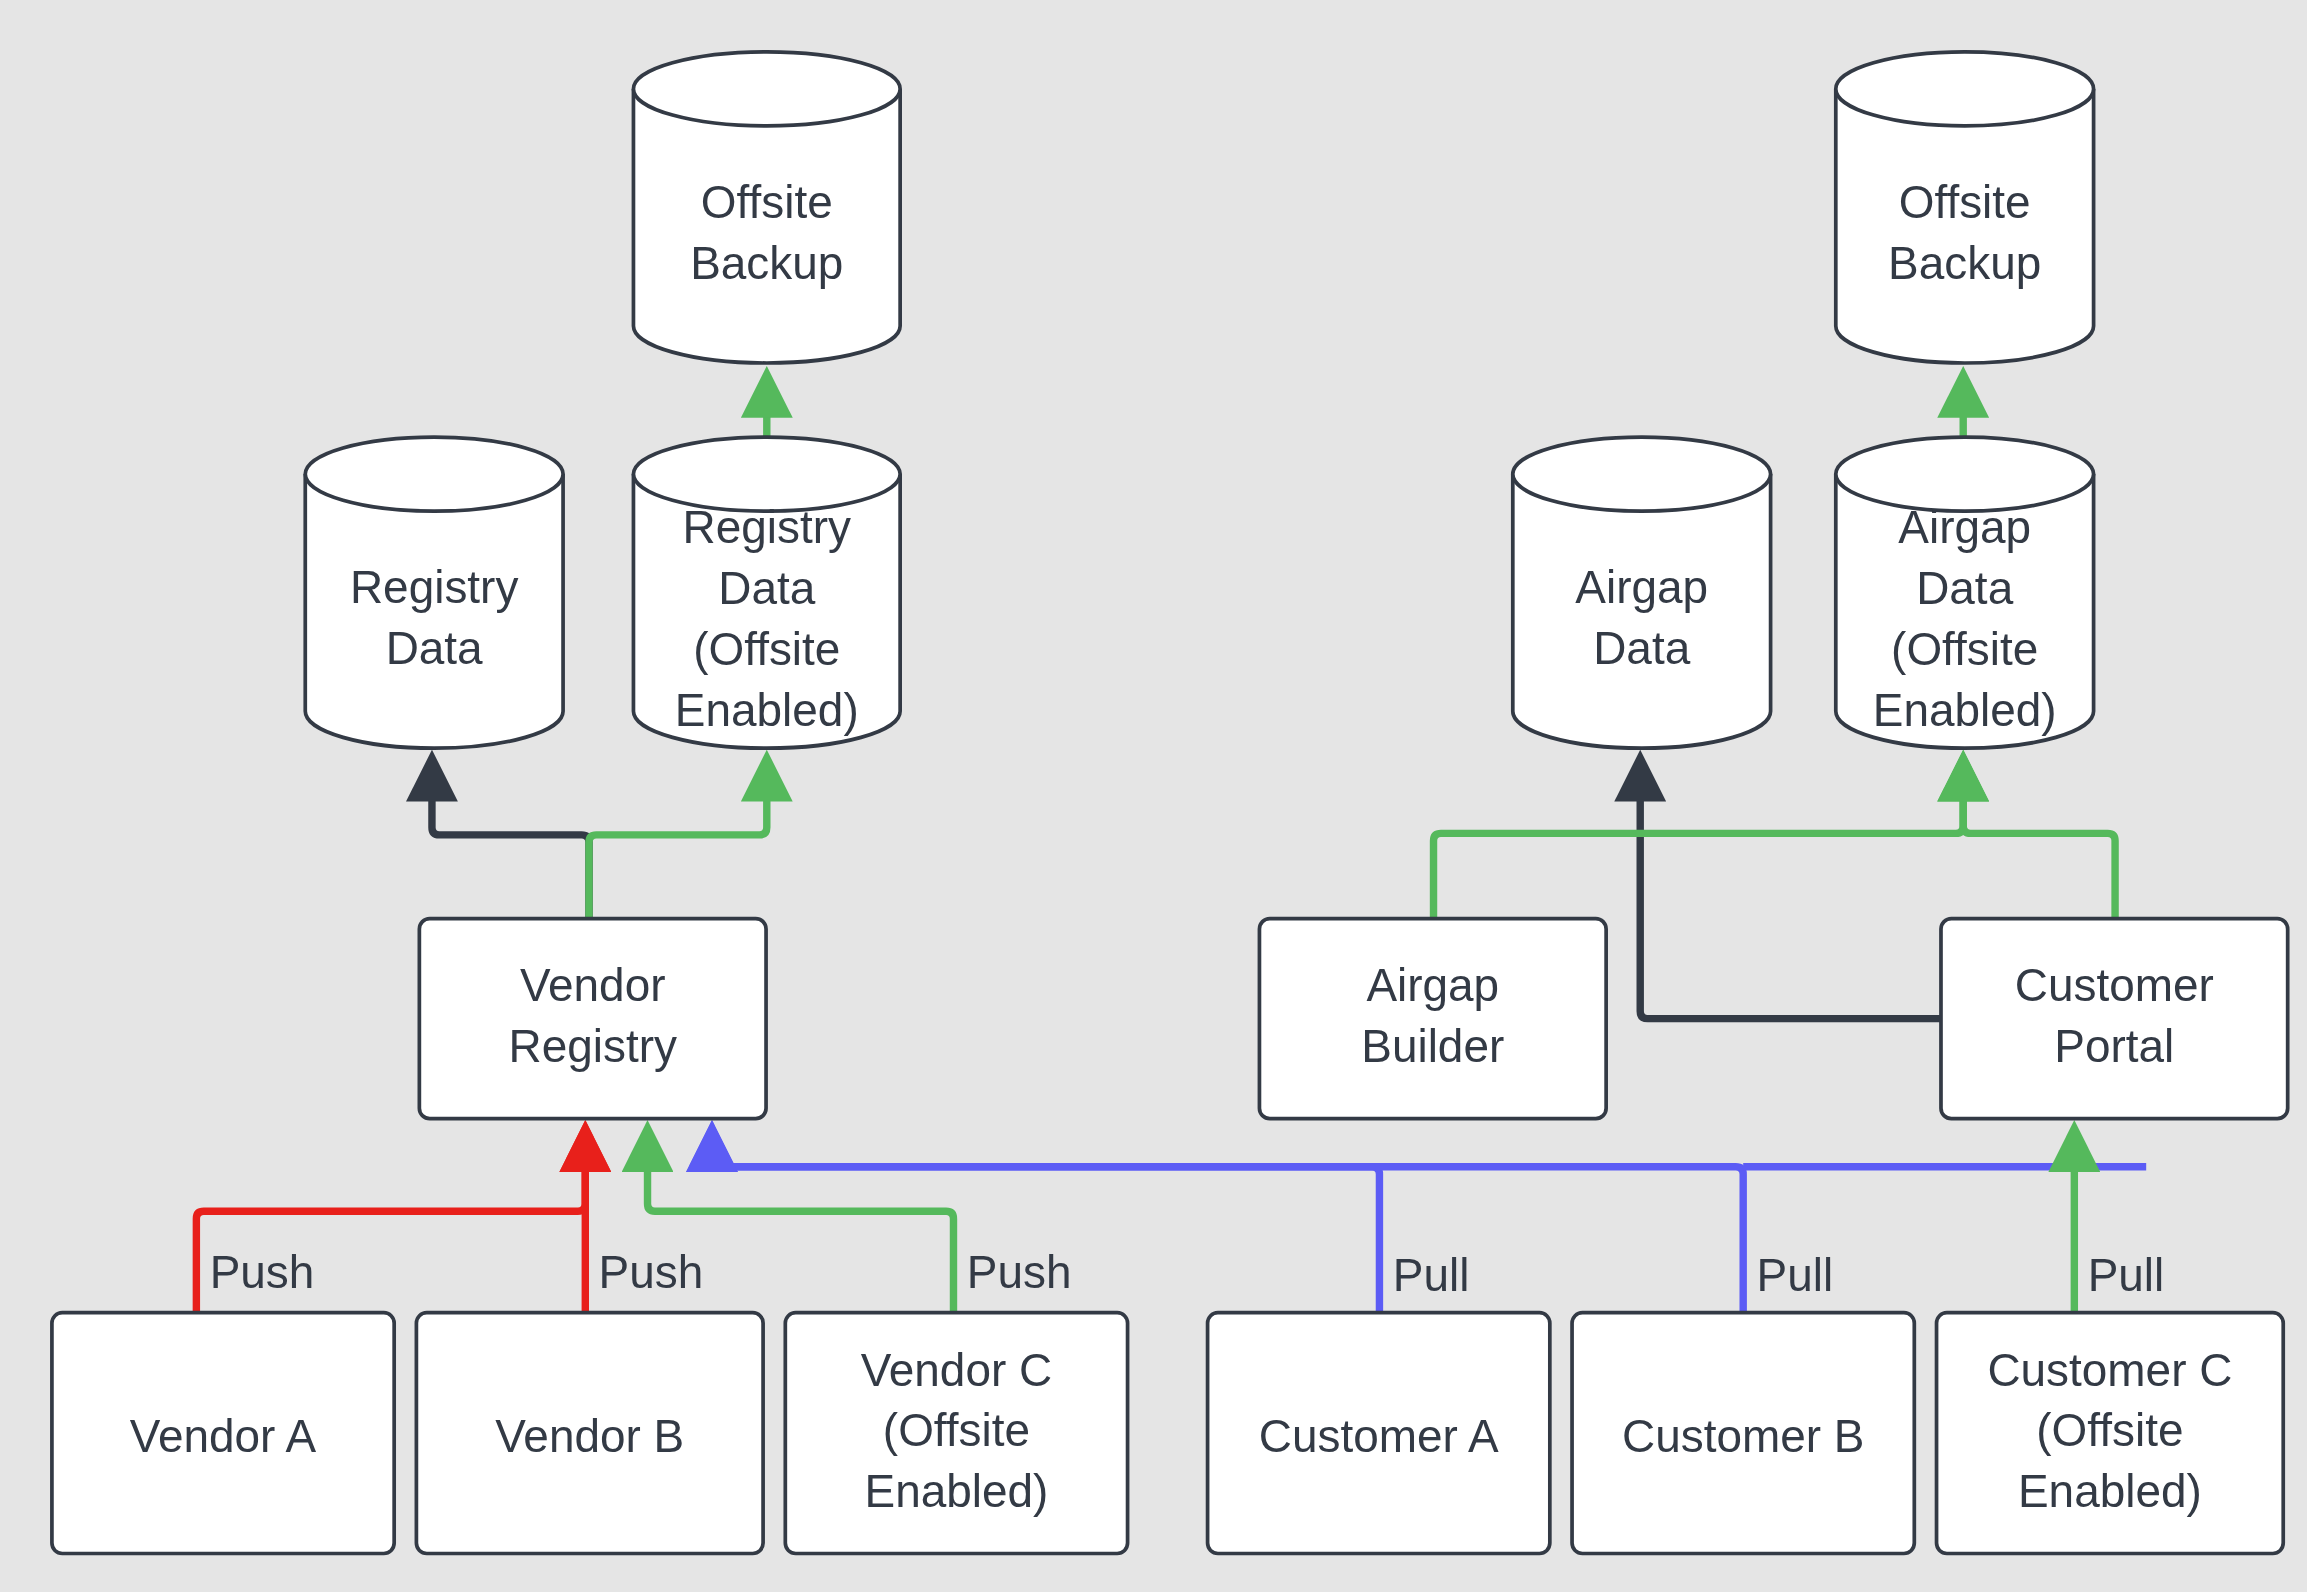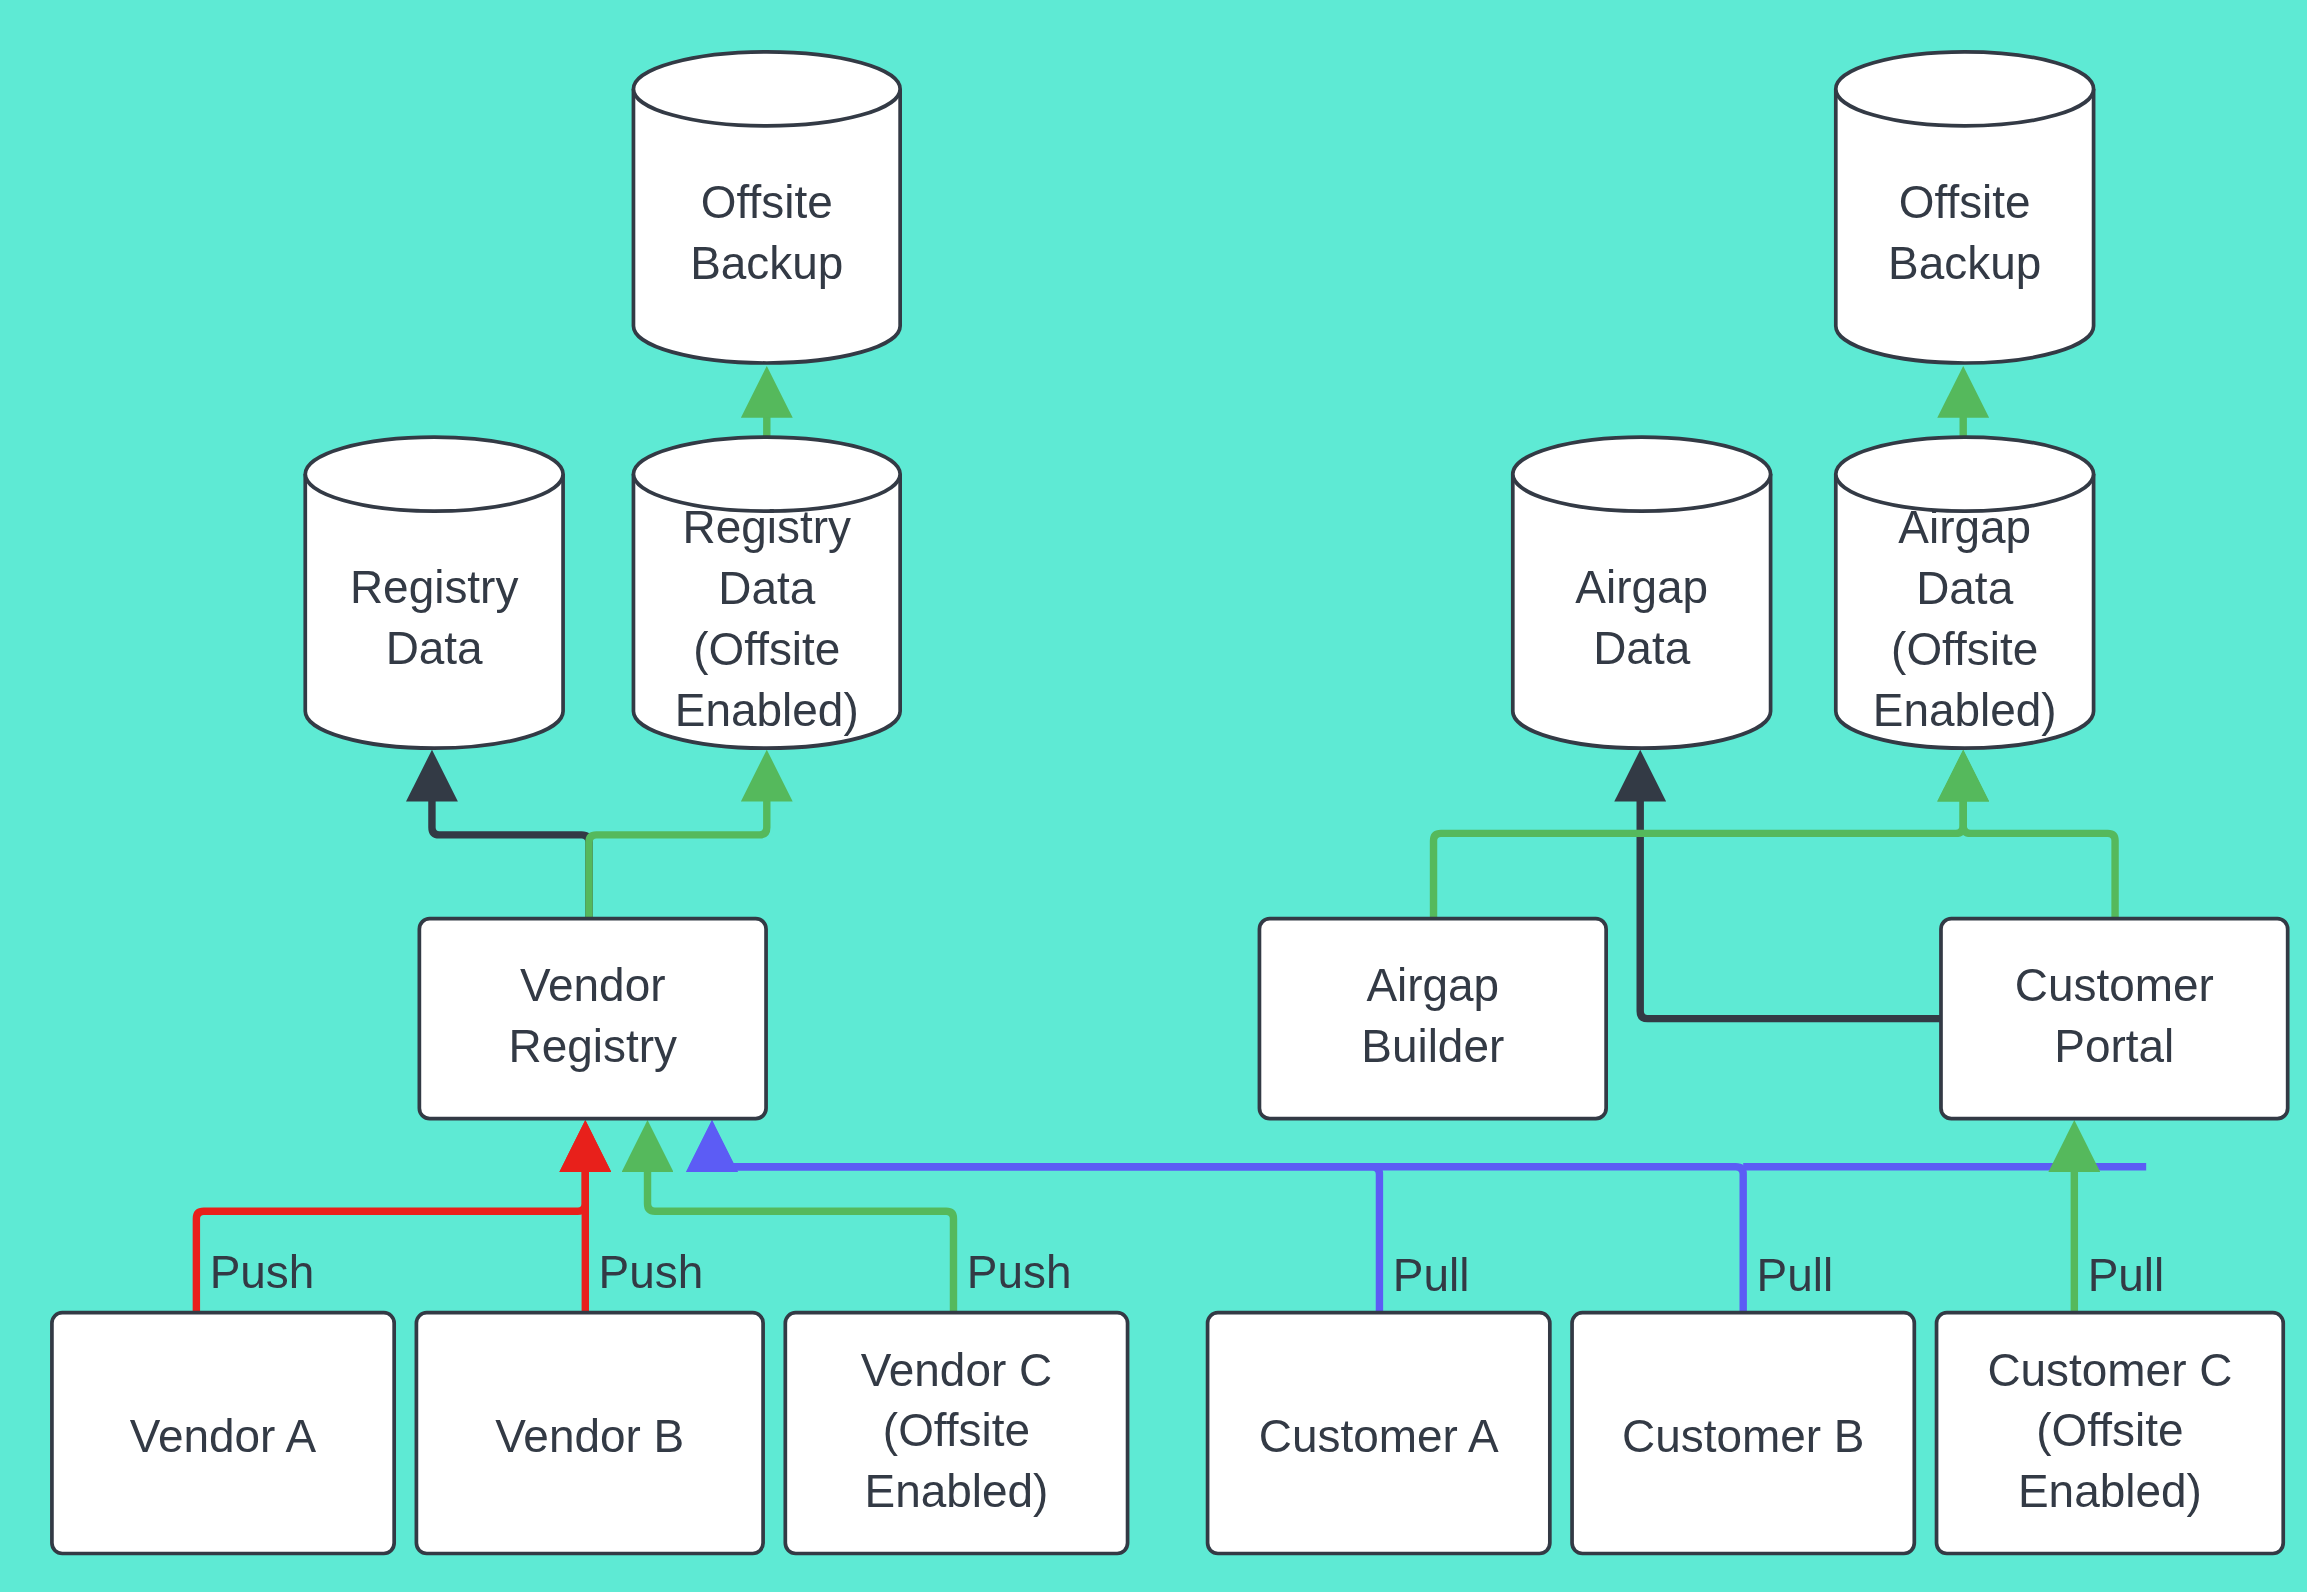--- a/index.html
+++ b/index.html
@@ -7,21 +7,21 @@
     padding: 0;
     background: #ffffff;
   }
   body {
     font-family: "Liberation Sans", sans-serif;
   }
   #diagram-root {
     position: relative;
     width: 2307px;
     height: 1592px;
-    background: #5eead4;
+    background: #e5e5e5;
     overflow: hidden;
   }
   svg.diagram {
     position: absolute;
     top: 0;
     left: 0;
     width: 2307px;
     height: 1592px;
   }
   .node-shape {

